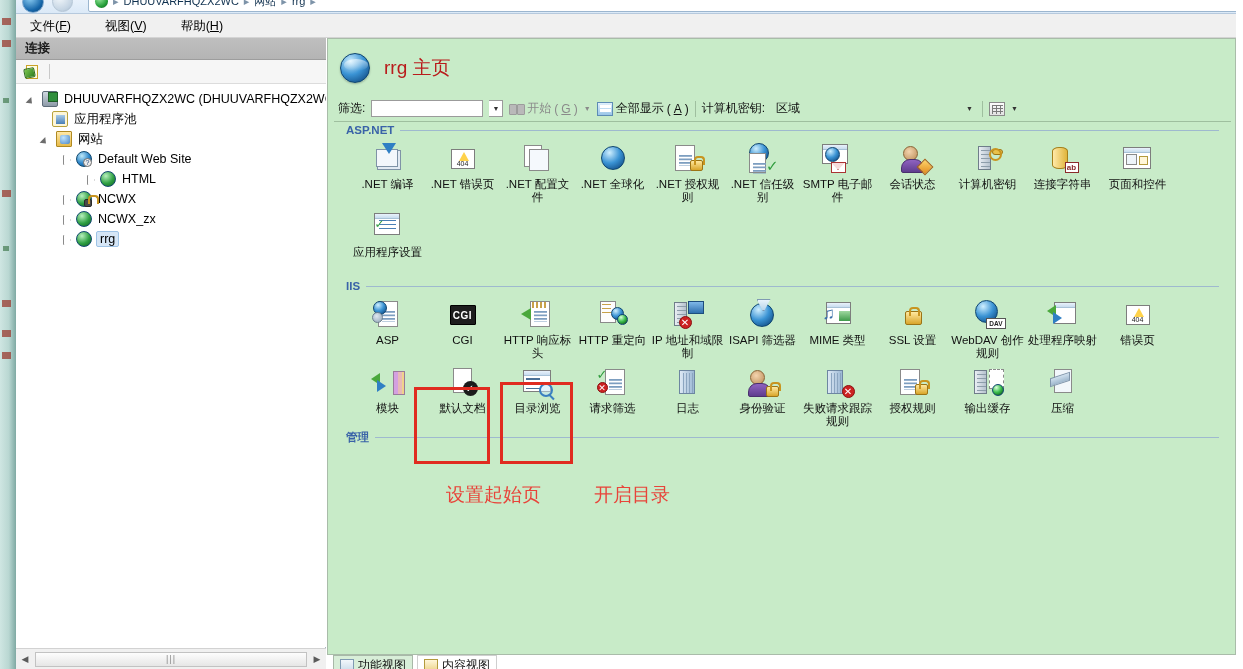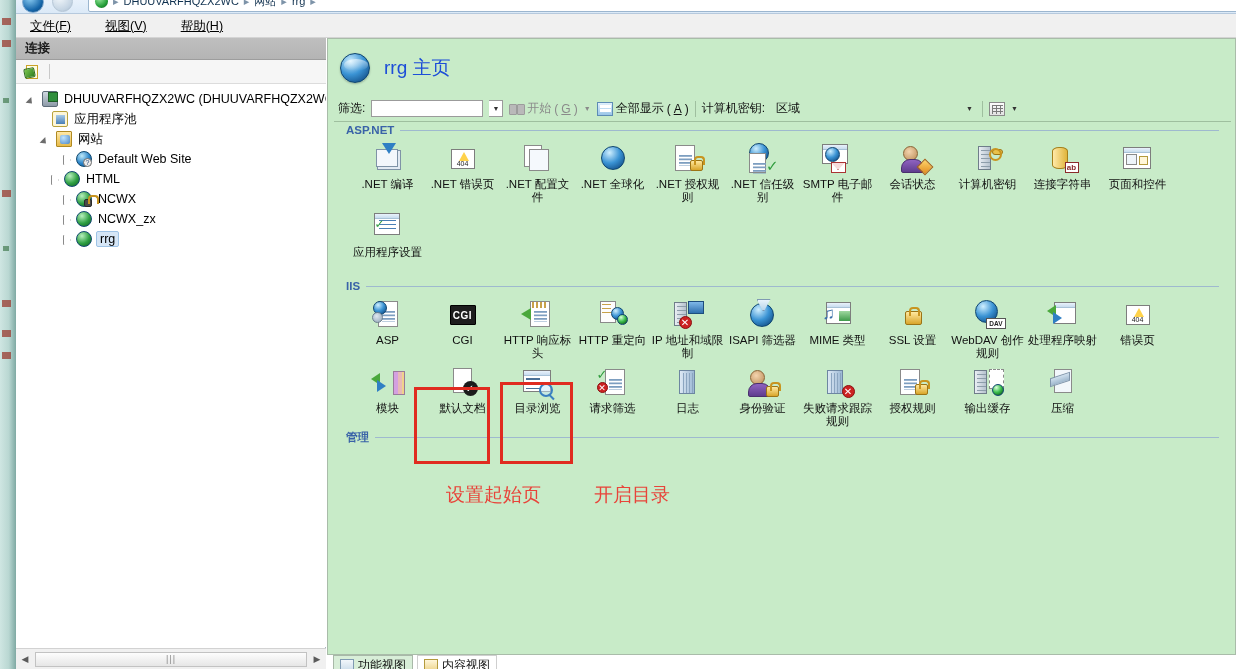--- a/index.html
+++ b/index.html
@@ -65,21 +65,21 @@
 
   
   .menubar {
     position: absolute; left: 16px; top: 14px; width: 1227px; height: 24px;
     background: #f0f0f0;
     border-bottom: 1px solid #d4d4d4;
   }
   .menubar .inner {
     position: absolute; left: 8px; top: 0; height: 24px;
     display: flex; align-items: center; gap: 22px;
-    font-size: 12.5px; color: #000; text-decoration: underline;
+    font-size: 12.5px; color: #000;
   }
   .menubar .mi { padding: 2px 6px; cursor: default; }
   .menubar .mi u { text-decoration: underline; }
 
   
   .leftpane {
     position: absolute; left: 16px; top: 38px; width: 310px; height: 631px;
     background: #ffffff;
     border-right: 1px solid #a8b8c4;
   }
@@ -227,21 +227,21 @@
     background: radial-gradient(circle at 34% 26%, #cfefff, #3a93d4 48%, #15538c 85%);
     border: 1px solid #0f4570;
     box-shadow: 0 1px 2px rgba(0,0,0,.25);
     position: relative;
   }
   .page-globe::after {
     content: ""; position: absolute; left: 3px; top: 5px; width: 24px; height: 12px;
     background: linear-gradient(to bottom, rgba(255,255,255,.55), rgba(255,255,255,0));
     border-radius: 50%;
   }
-  .page-title { font-size: 19px; color: #1d4ed8; }
+  .page-title { font-size: 19px; color: #b91c1c; }
 
   .filterbar {
     position: absolute; left: 6px; top: 57px; width: 897px; height: 26px;
     display: flex; align-items: center; gap: 6px;
     font-size: 12px; color: #111;
     border-bottom: 1px solid #9fbf9f;
     padding: 0 4px;
   }
   .filterbar .lbl { white-space: nowrap; text-align: center; }
   .f-input {
@@ -602,21 +602,21 @@
       </div>
 
       <div class="tnode" style="padding-left:44px">
         <span class="tarrow closed"></span>
         <span class="ico globe">
             <span class="badge">?</span>
           </span>
         <span class="tlabel">Default Web Site</span>
       </div>
 
-      <div class="tnode" style="padding-left:32px">
+      <div class="tnode" style="padding-left:68px">
         <span class="tarrow closed"></span>
         <span class="ico globe green"></span>
         <span class="tlabel">HTML</span>
       </div>
 
       <div class="tnode" style="padding-left:44px">
         <span class="tarrow closed"></span>
         <span class="ico globe green">
             <span class="lock"></span>
           </span>

